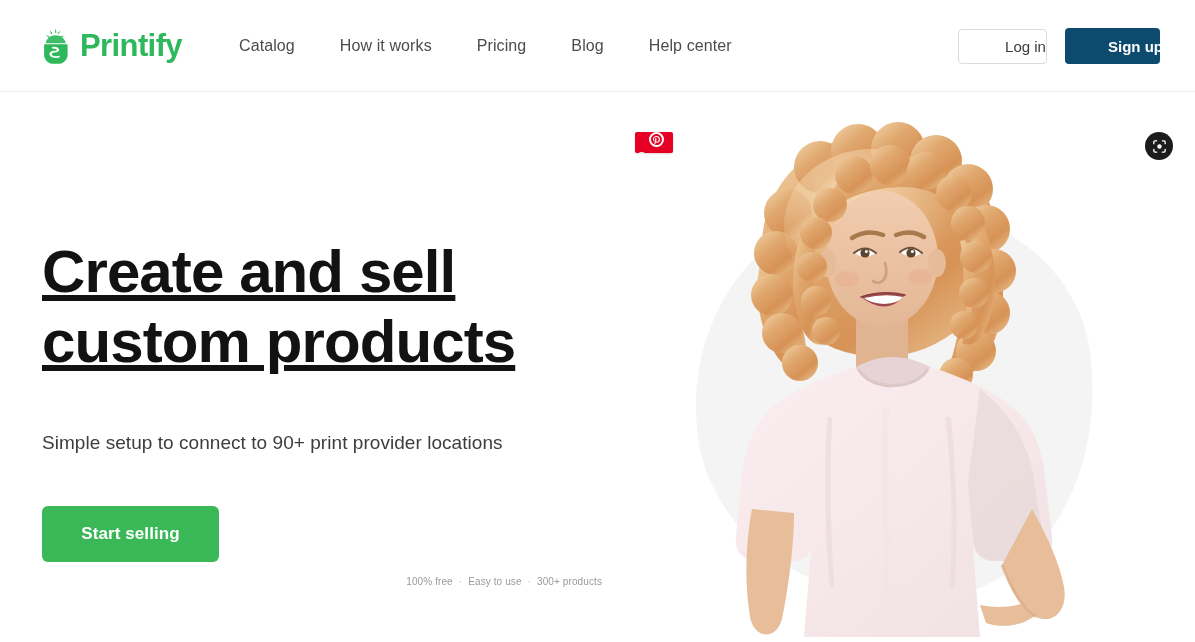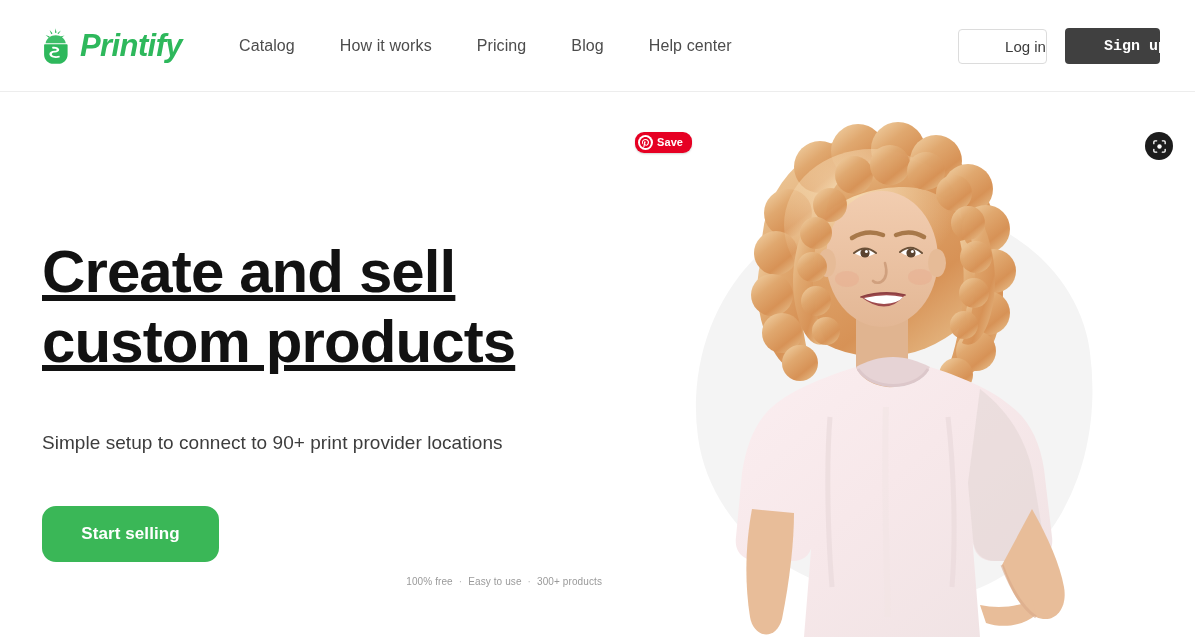--- a/index.html
+++ b/index.html
@@ -35,21 +35,20 @@
     z-index: 30;
   }
 
   .brand {
     display: flex;
     align-items: center;
     gap: 9px;
     margin-left: 41px;
     text-decoration: none;
     cursor: pointer;
-    font-style: italic;
   }
 
   .brand-mark {
     width: 30px;
     height: 38px;
     display: block;
     flex: none;
   }
 
   .brand-name {
@@ -108,25 +107,24 @@
     height: 35px;
     background: #ffffff;
     border: 1px solid #dcdcdc;
     color: #3c3c3c;
     font-weight: 400;
   }
 
   .btn-signup {
     width: 95px;
     height: 36px;
-    background: #404040;
+    background: #0c4a6e;
     border: none;
     color: #ffffff;
     font-weight: 700;
-    font-family: Liberation Mono, monospace;
   }
 
   
   .hero {
     position: absolute;
     top: 92px; left: 0;
     width: 1195px;
     height: 550px;
     background: #ffffff;
   }
@@ -156,21 +154,21 @@
     line-height: 1.4;
     letter-spacing: 0.05px;
   }
 
   .btn-cta {
     margin-top: 49px;
     width: 177px;
     height: 56px;
     background: #3ab757;
     border: none;
-    border-radius: 14px;
+    border-radius: 6px;
     color: #ffffff;
     font-size: 17px;
     font-weight: 700;
     font-family: inherit;
     cursor: pointer;
     display: flex;
     align-items: center;
     justify-content: center;
     letter-spacing: 0.1px;
   }
@@ -216,27 +214,28 @@
     height: 525px;
   }
 
   .pin-save {
     position: absolute;
     left: 15px;
     top: 40px;
     height: 21px;
     padding: 0 9px 0 3px;
     background: #e60023;
-    border-radius: 9px;
-    display: flex;
-    align-items: center;
+    border-radius: 2px;
+    display: flex;
+    align-items: flex-end;
     gap: 4px;
     cursor: pointer;
     z-index: 20;
     box-shadow: 0 1px 2px rgba(0,0,0,.18);
+    flex-direction: column;
   }
   .pin-badge {
     width: 15px;
     height: 15px;
     border-radius: 50%;
     background: #ffffff;
     display: flex;
     align-items: center;
     justify-content: center;
     flex: none;

